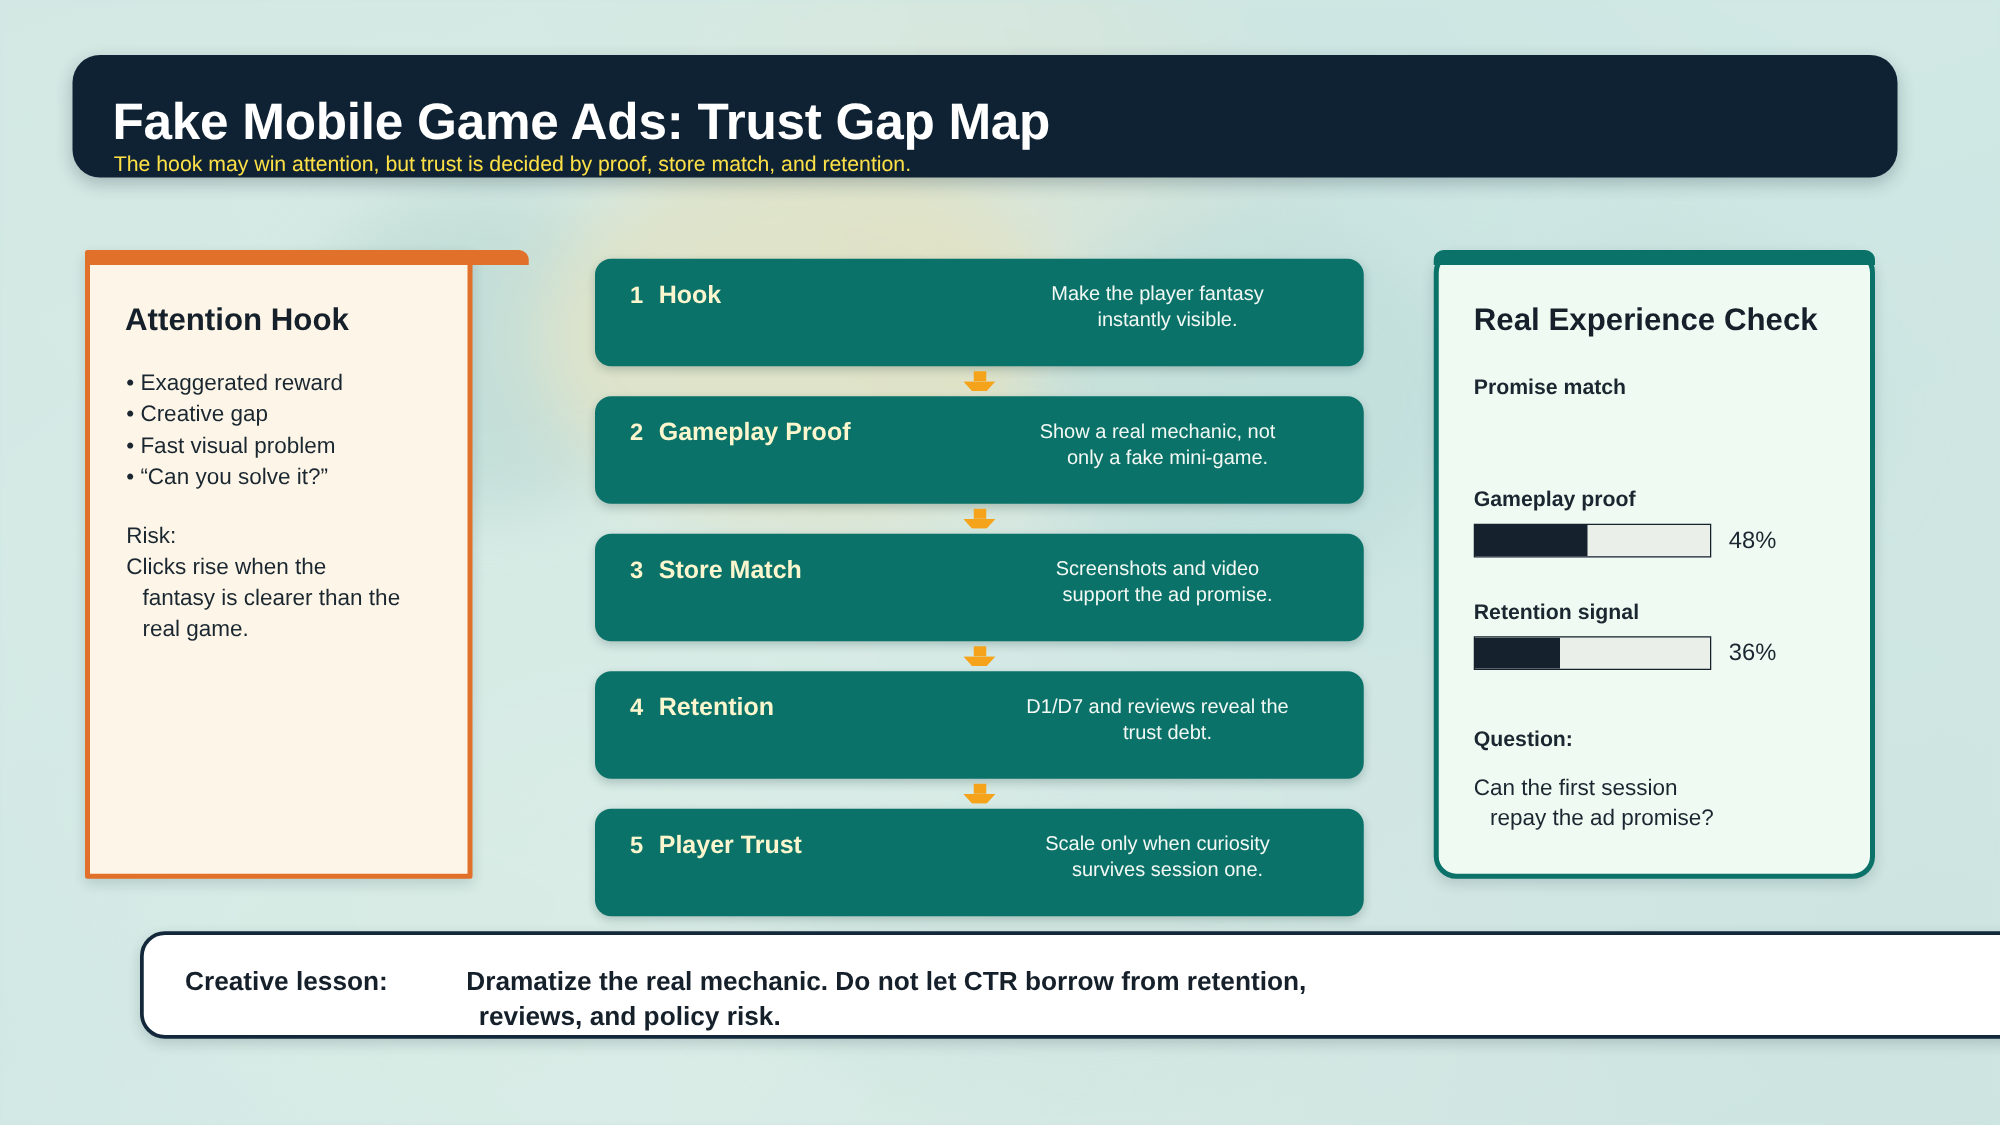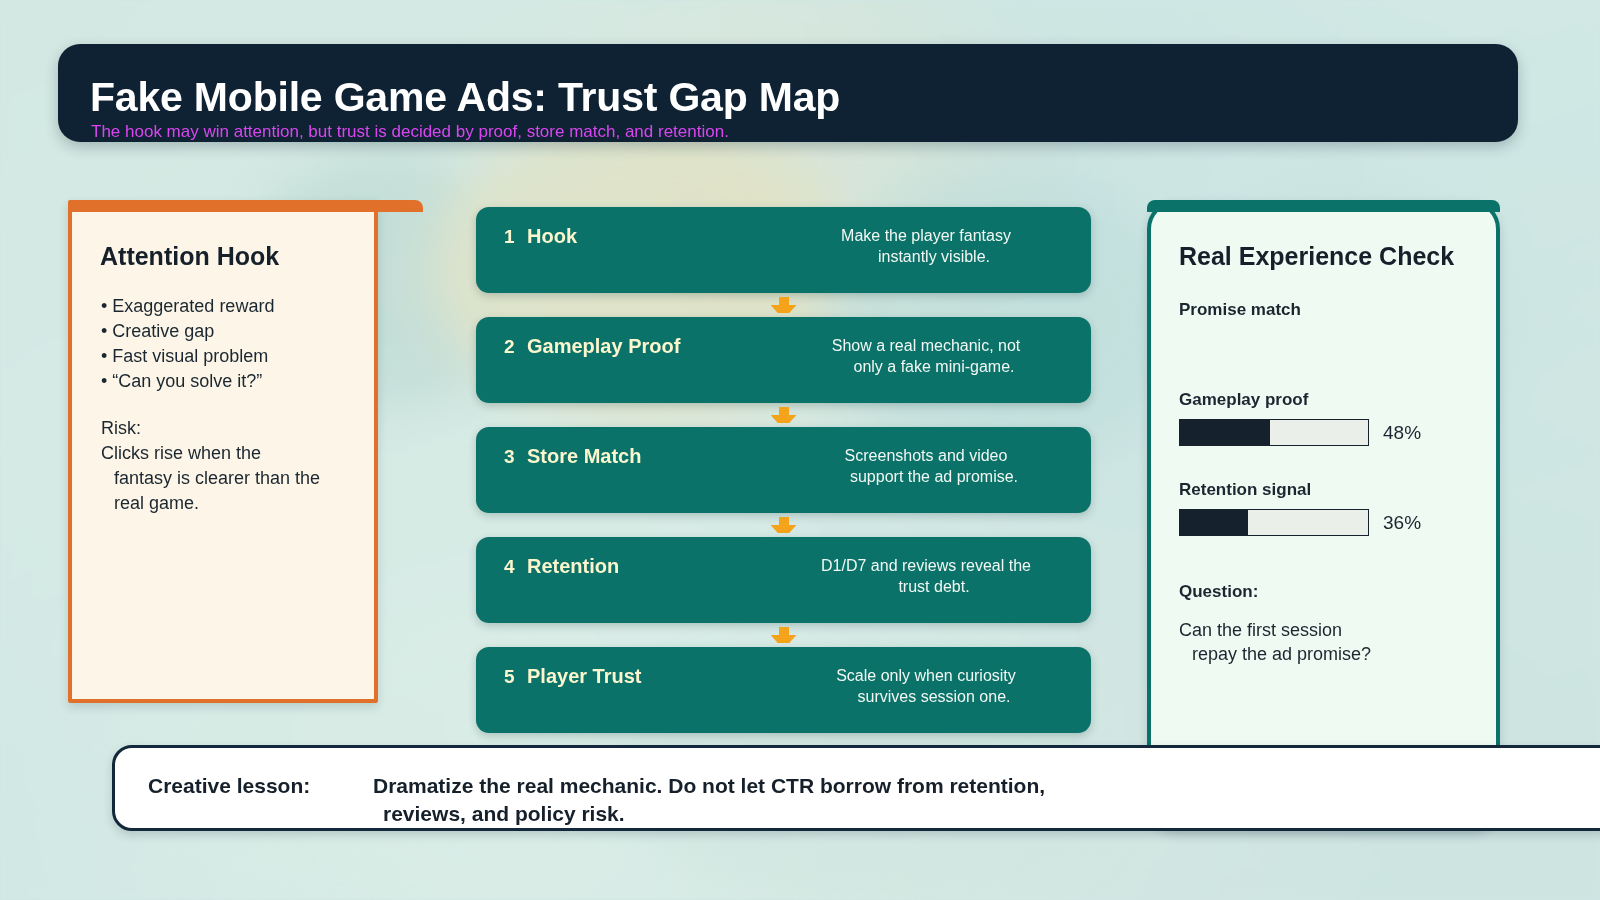--- a/index.html
+++ b/index.html
@@ -57,21 +57,21 @@
     color: #ffffff;
     font-size: 41px;
     font-weight: bold;
     letter-spacing: -0.2px;
     white-space: nowrap;
   }
   #header-sub {
     position: absolute;
     left: 33px;
     top: 78px;
-    color: #d946ef;
+    color: #fde047;
     font-size: 17px;
     white-space: nowrap;
   }
 
   
   #left-panel {
     position: absolute;
     left: 68px;
     top: 200px;
     width: 310px;
@@ -200,24 +200,24 @@
     background: #f5a31a;
     clip-path: polygon(0 0, 100% 0, 72% 100%, 28% 100%);
   }
 
   
   #right-panel {
     position: absolute;
     left: 1147px;
     top: 200px;
     width: 353px;
-    height: 630px;
+    height: 503px;
     background: #effaf3;
     border: 4px solid #0a7268;
-    border-radius: 29px;
+    border-radius: 18px;
     box-sizing: border-box;
     box-shadow: 0 4px 10px rgba(20,50,60,0.16);
   }
   #right-panel-accent {
     position: absolute;
     left: 1147px;
     top: 200px;
     width: 353px;
     height: 12px;
     background: #0a7268;

